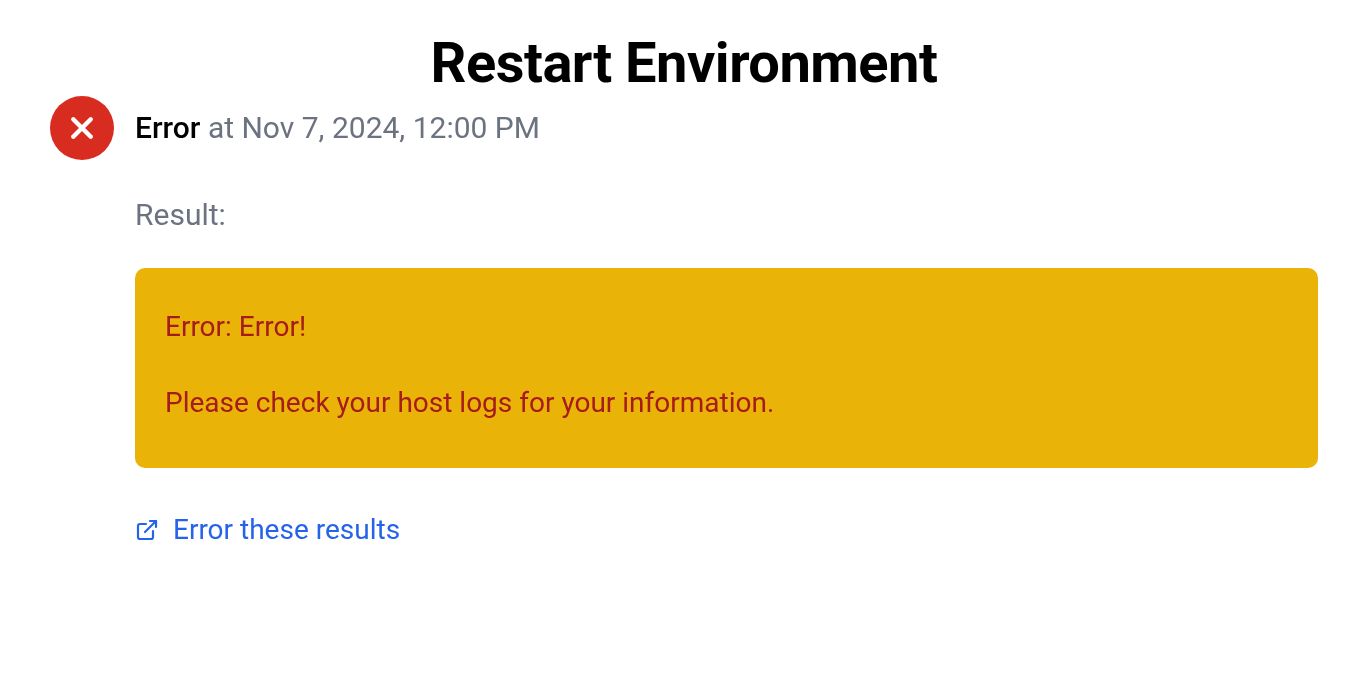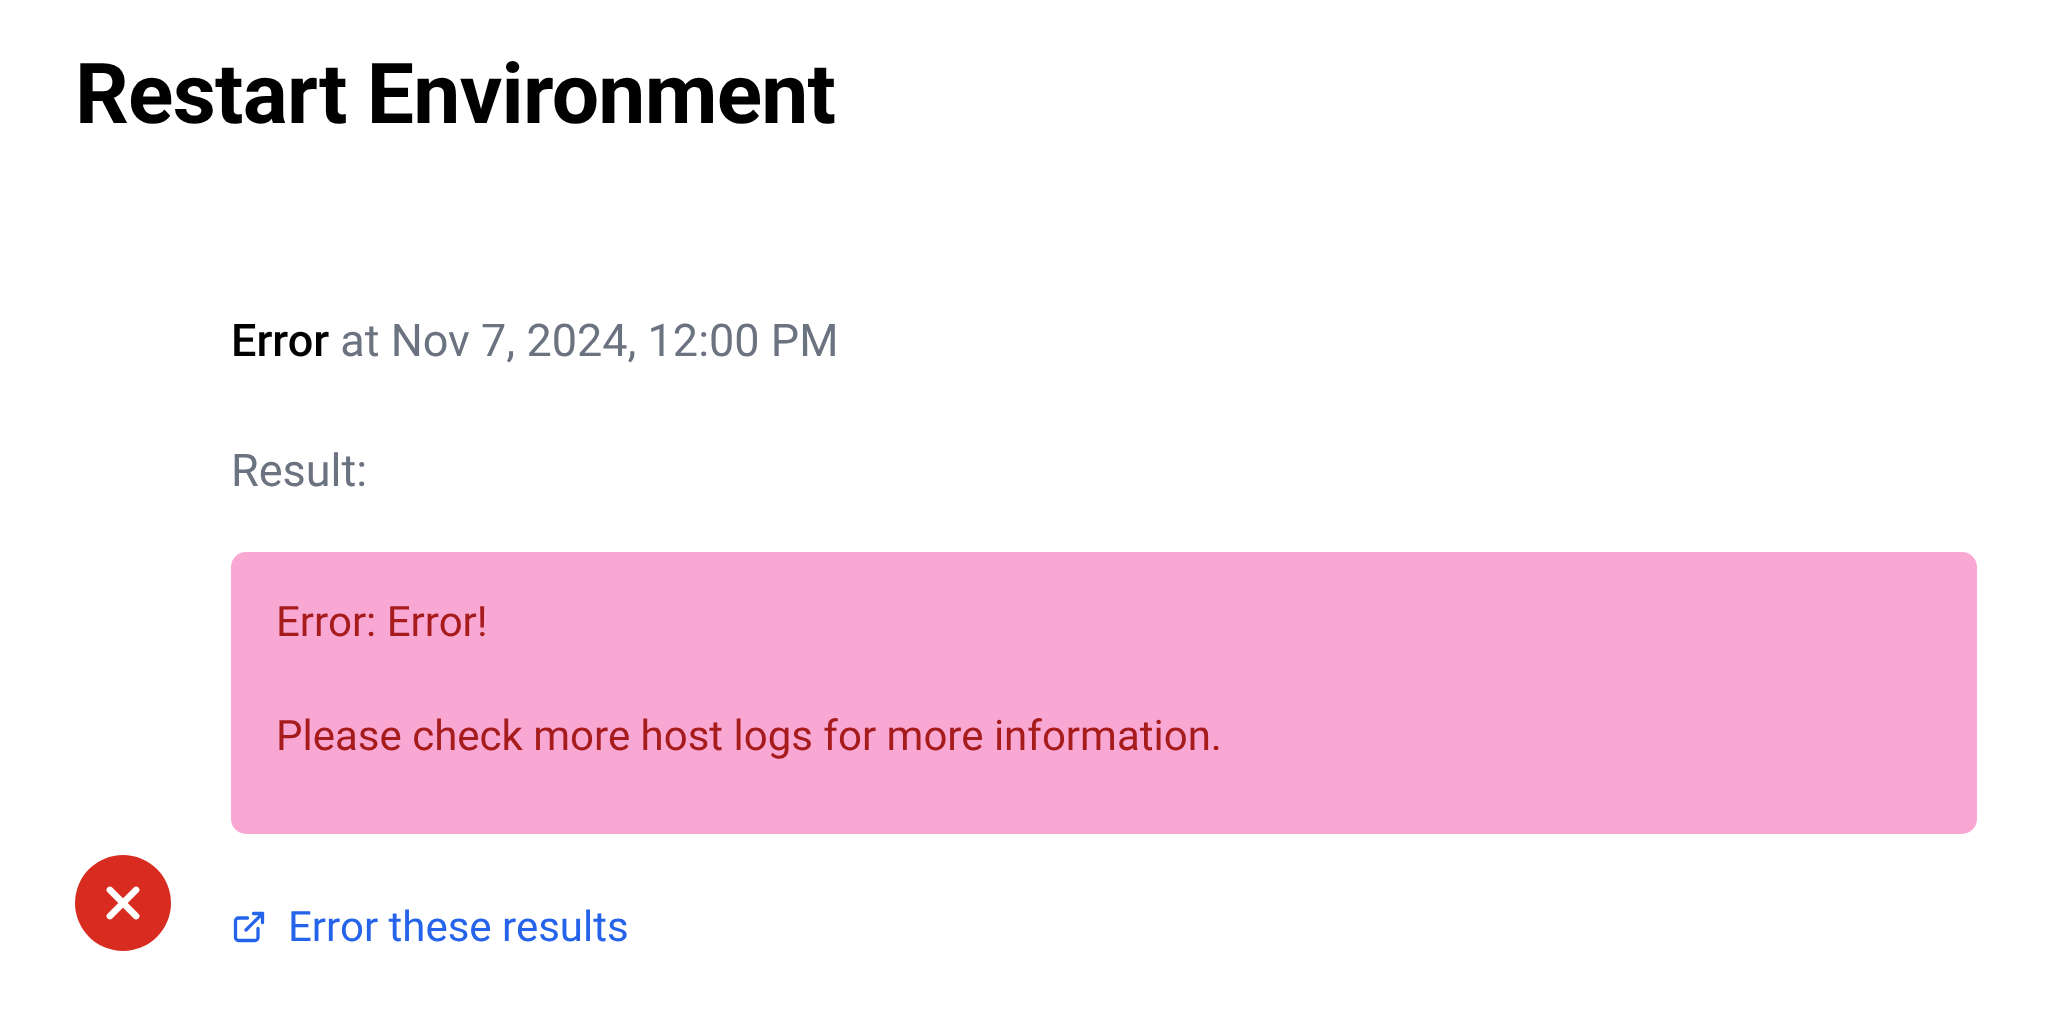--- a/index.html
+++ b/index.html
@@ -12,26 +12,26 @@
       background: #ffffff;
       padding: 30px 50px;
       width: 1368px;
       height: 684px;
     }
     .page-title {
       font-size: 56px;
       font-weight: 700;
       color: #000000;
       letter-spacing: -0.5px;
-      margin-bottom: 100px;
+      text-align: center;
     }
     .status-row {
       display: flex;
-      align-items: flex-end;
-      gap: 40px;
+      align-items: flex-start;
+      gap: 21px;
     }
     .status-icon {
       width: 64px;
       height: 64px;
       border-radius: 50%;
       background: #d92c20;
       display: flex;
       align-items: center;
       justify-content: center;
       flex-shrink: 0;
@@ -57,23 +57,23 @@
       font-weight: 400;
       color: #6b7280;
     }
     .result-label {
       font-size: 30px;
       color: #6b7280;
       font-weight: 400;
       margin-bottom: 36px;
     }
     .result-box {
-      background: #f9a8d4;
+      background: #eab308;
       border-radius: 10px;
-      padding: 26px 30px 44px 30px;
+      padding: 38px 30px 44px 30px;
       color: #a61b1b;
       font-size: 28px;
       line-height: 1.5;
       margin-bottom: 45px;
     }
     .result-line1 {
       margin-bottom: 34px;
     }
     .share-link {
       display: inline-flex;
@@ -102,21 +102,21 @@
     </svg>
   </div>
   <div class="status-content">
     <div class="status-heading">
       <span class="label">Error</span>
       <span class="timestamp"><span>at </span><span>Nov 7, 2024, 12:00 PM</span></span>
     </div>
     <div class="result-label">Result:</div>
     <div class="result-box">
       <div class="result-line1">Error:  Error!</div>
-      <div>Please check more host logs for more information.</div>
+      <div>Please check your host logs for your information.</div>
     </div>
     <a class="share-link">
       <svg viewBox="0 0 24 24" fill="none" stroke="#2563eb" stroke-width="2.2" stroke-linecap="round" stroke-linejoin="round">
         <path d="M18 13v6a2 2 0 0 1-2 2H5a2 2 0 0 1-2-2V8a2 2 0 0 1 2-2h6"></path>
         <polyline points="15 3 21 3 21 9"></polyline>
         <line x1="10" y1="14" x2="21" y2="3"></line>
       </svg>
       <span>Error these results</span>
     </a>
   </div>

